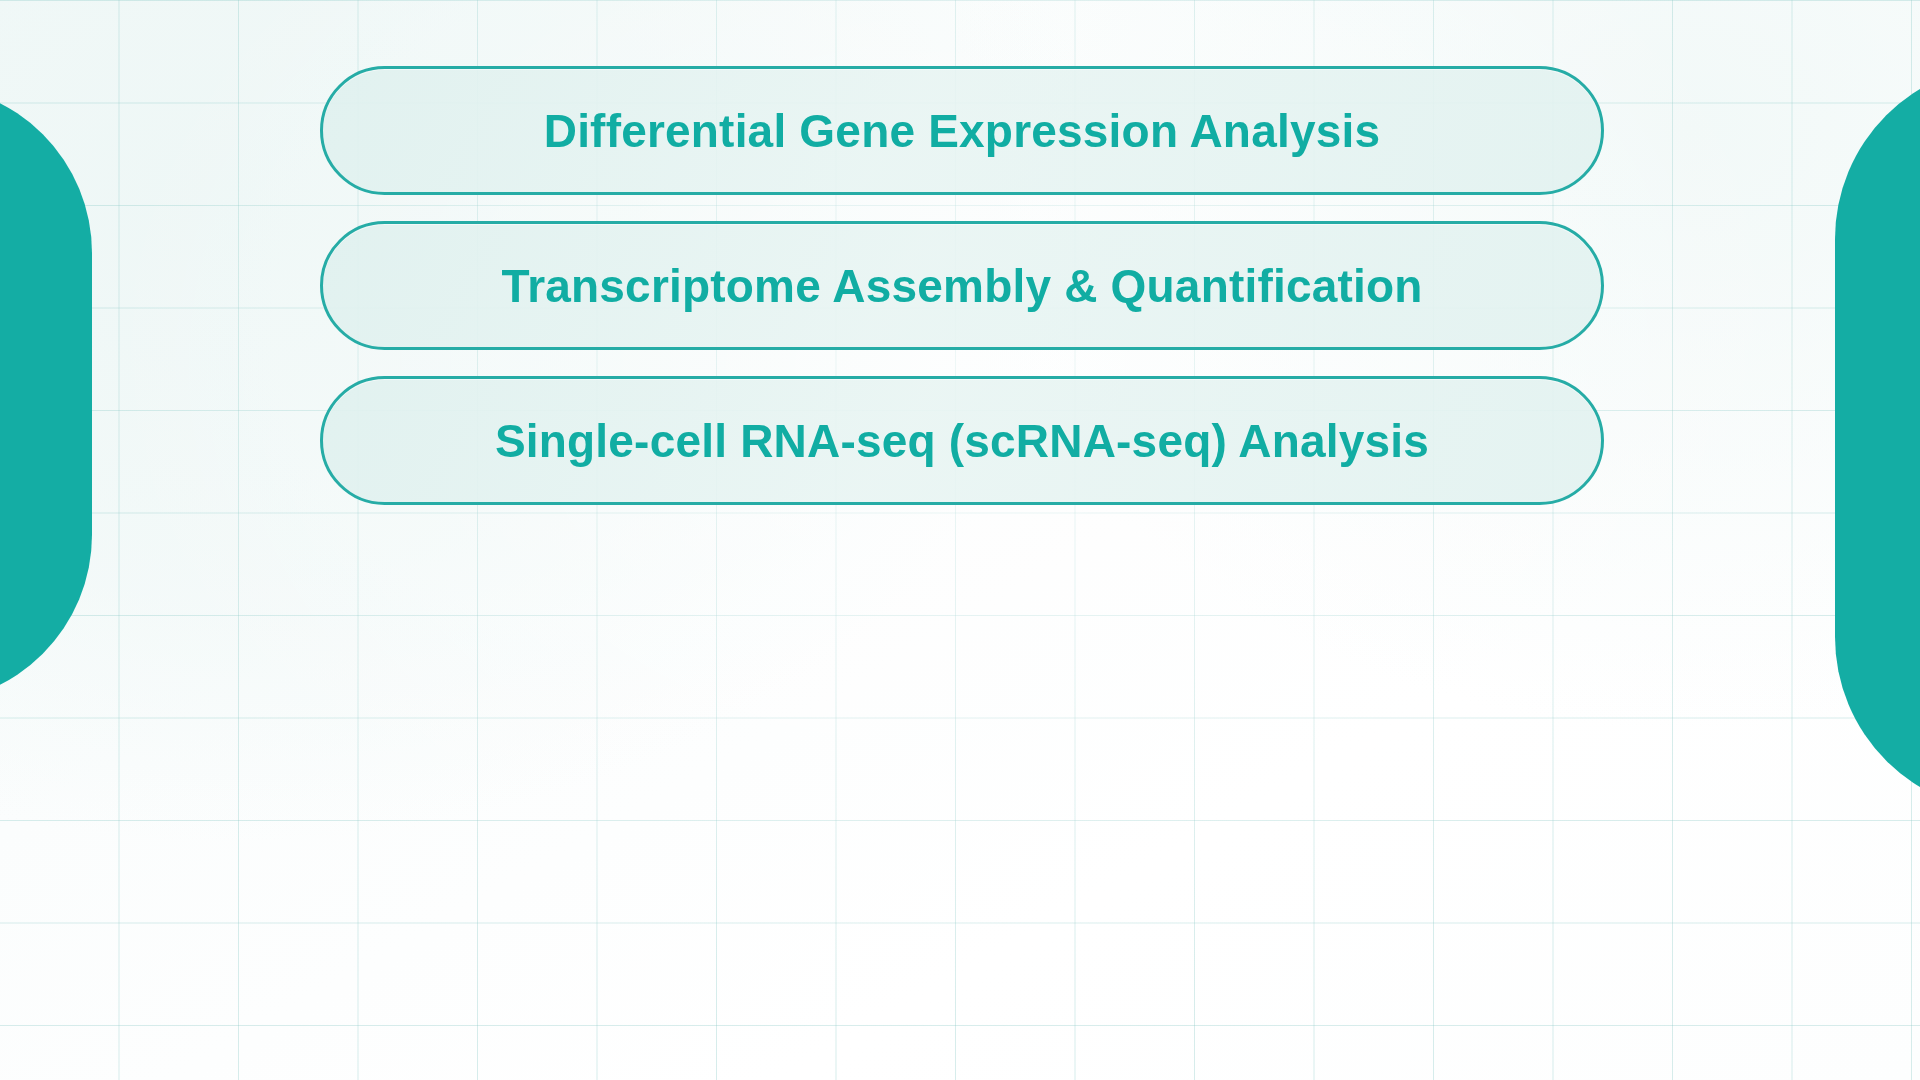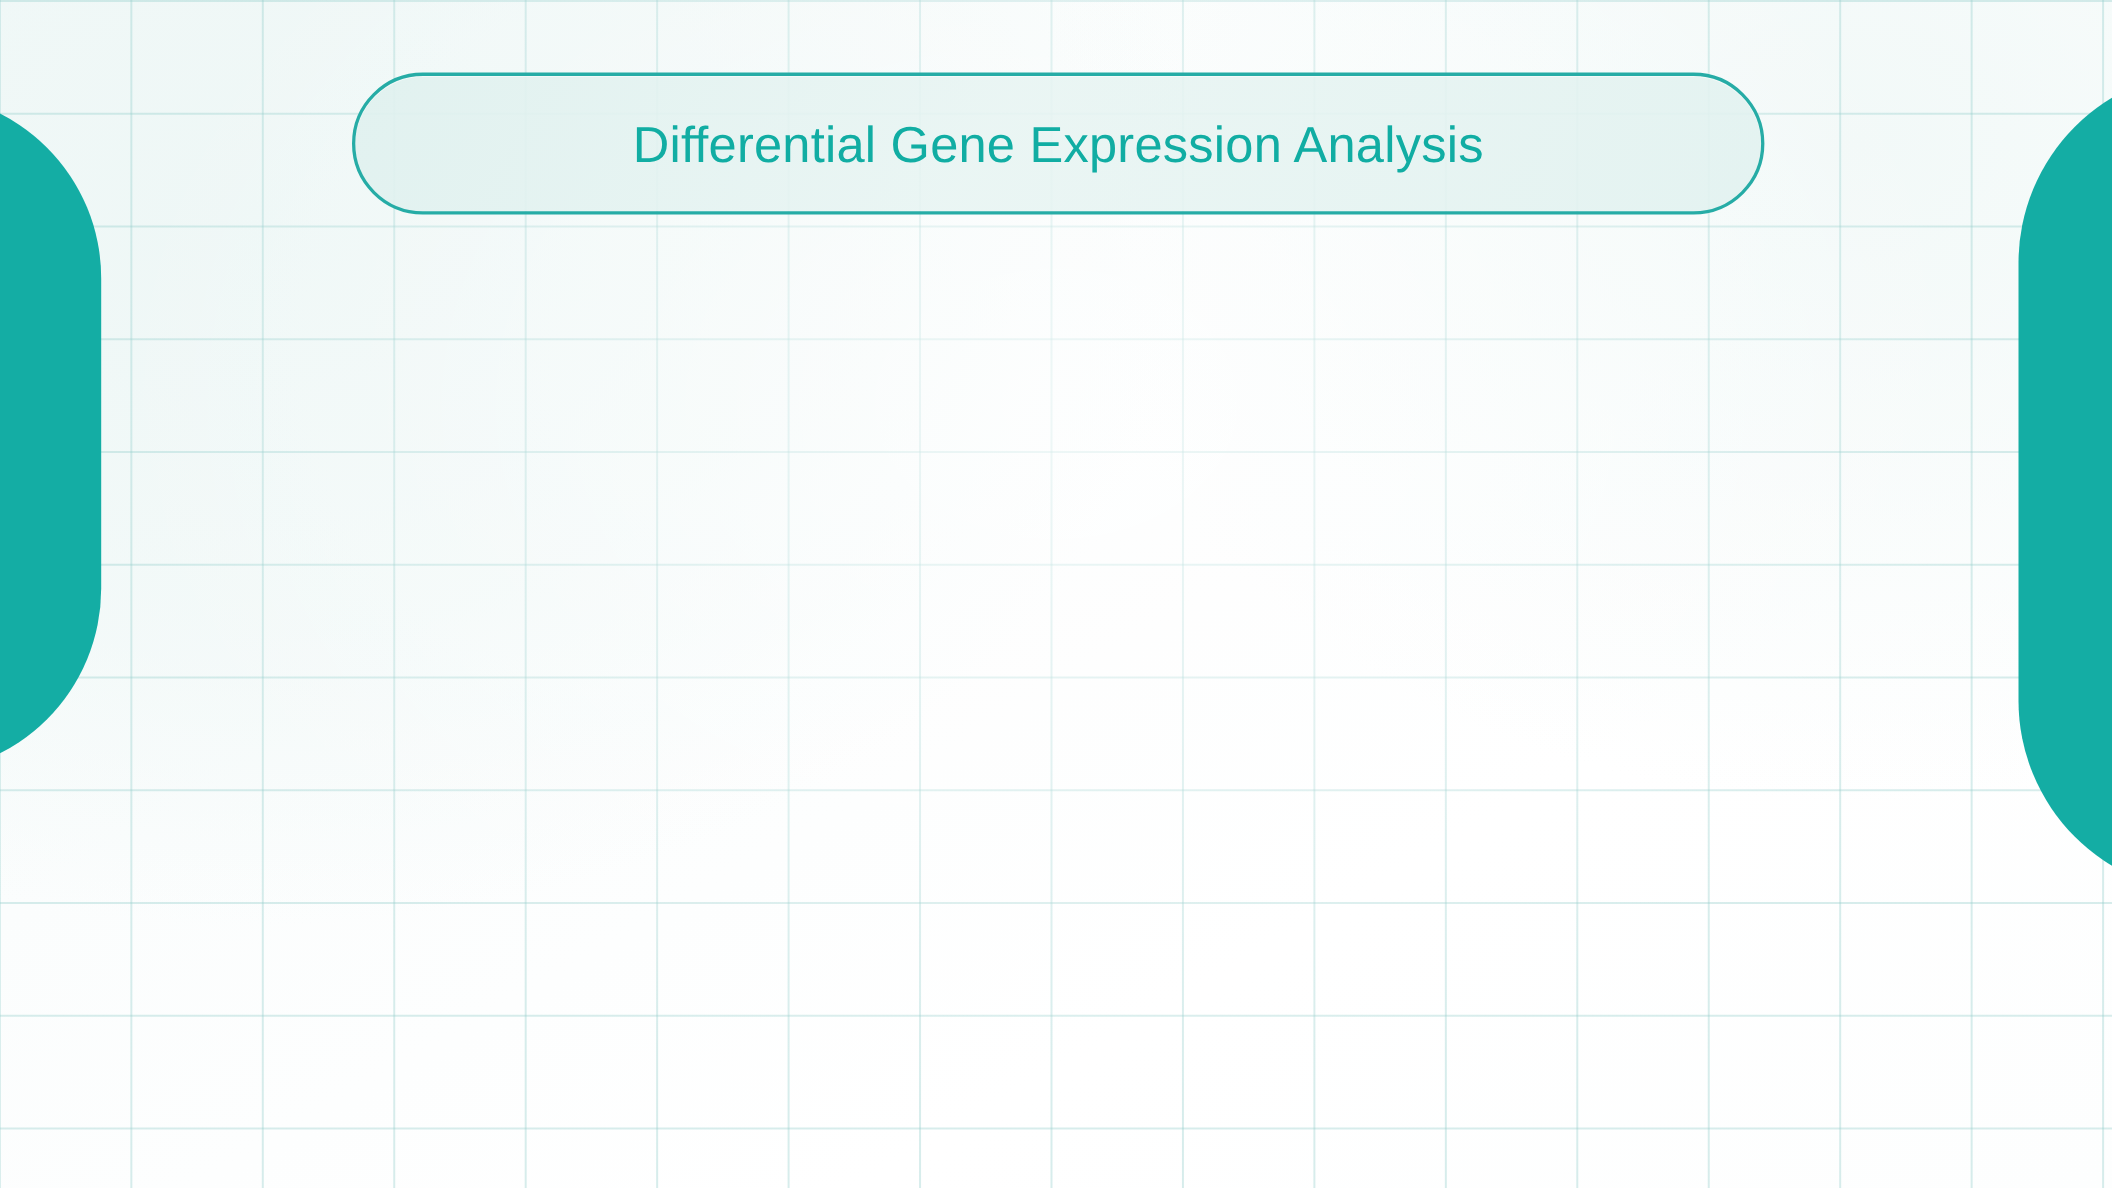--- a/index.html
+++ b/index.html
@@ -81,21 +81,21 @@
     border-radius: 72px;
     background: linear-gradient(120deg, rgba(224,241,239,0.92) 0%, rgba(231,244,242,0.84) 45%, rgba(226,242,240,0.9) 100%);
     display: flex;
     align-items: center;
     justify-content: center;
     box-shadow: 0 1px 0 rgba(255,255,255,0.5) inset;
   }
   .pill-label {
     color: #11ADA3;
     font-size: 46px;
-    font-weight: 400;
+    font-weight: 700;
     letter-spacing: 0.2px;
     line-height: 1;
     white-space: nowrap;
     text-align: left;
     font-family: "Liberation Sans", sans-serif;
   }
 </style>
 </head>
 <body>
 
@@ -106,18 +106,24 @@
 
   <div class="blob" id="blob-left"></div>
   <div class="blob" id="blob-right"></div>
 
   <div id="pill-stack">
 
     <div class="pill">
       <span class="pill-label">Differential Gene Expression Analysis</span>
     </div>
 
+    <div class="pill">
+      <span class="pill-label">Transcriptome Assembly &amp; Quantification</span>
+    </div>
 
+    <div class="pill">
+      <span class="pill-label">Single-cell RNA-seq (scRNA-seq) Analysis</span>
+    </div>
 
 
   </div>
 
 </div>
 
 </body></html>

